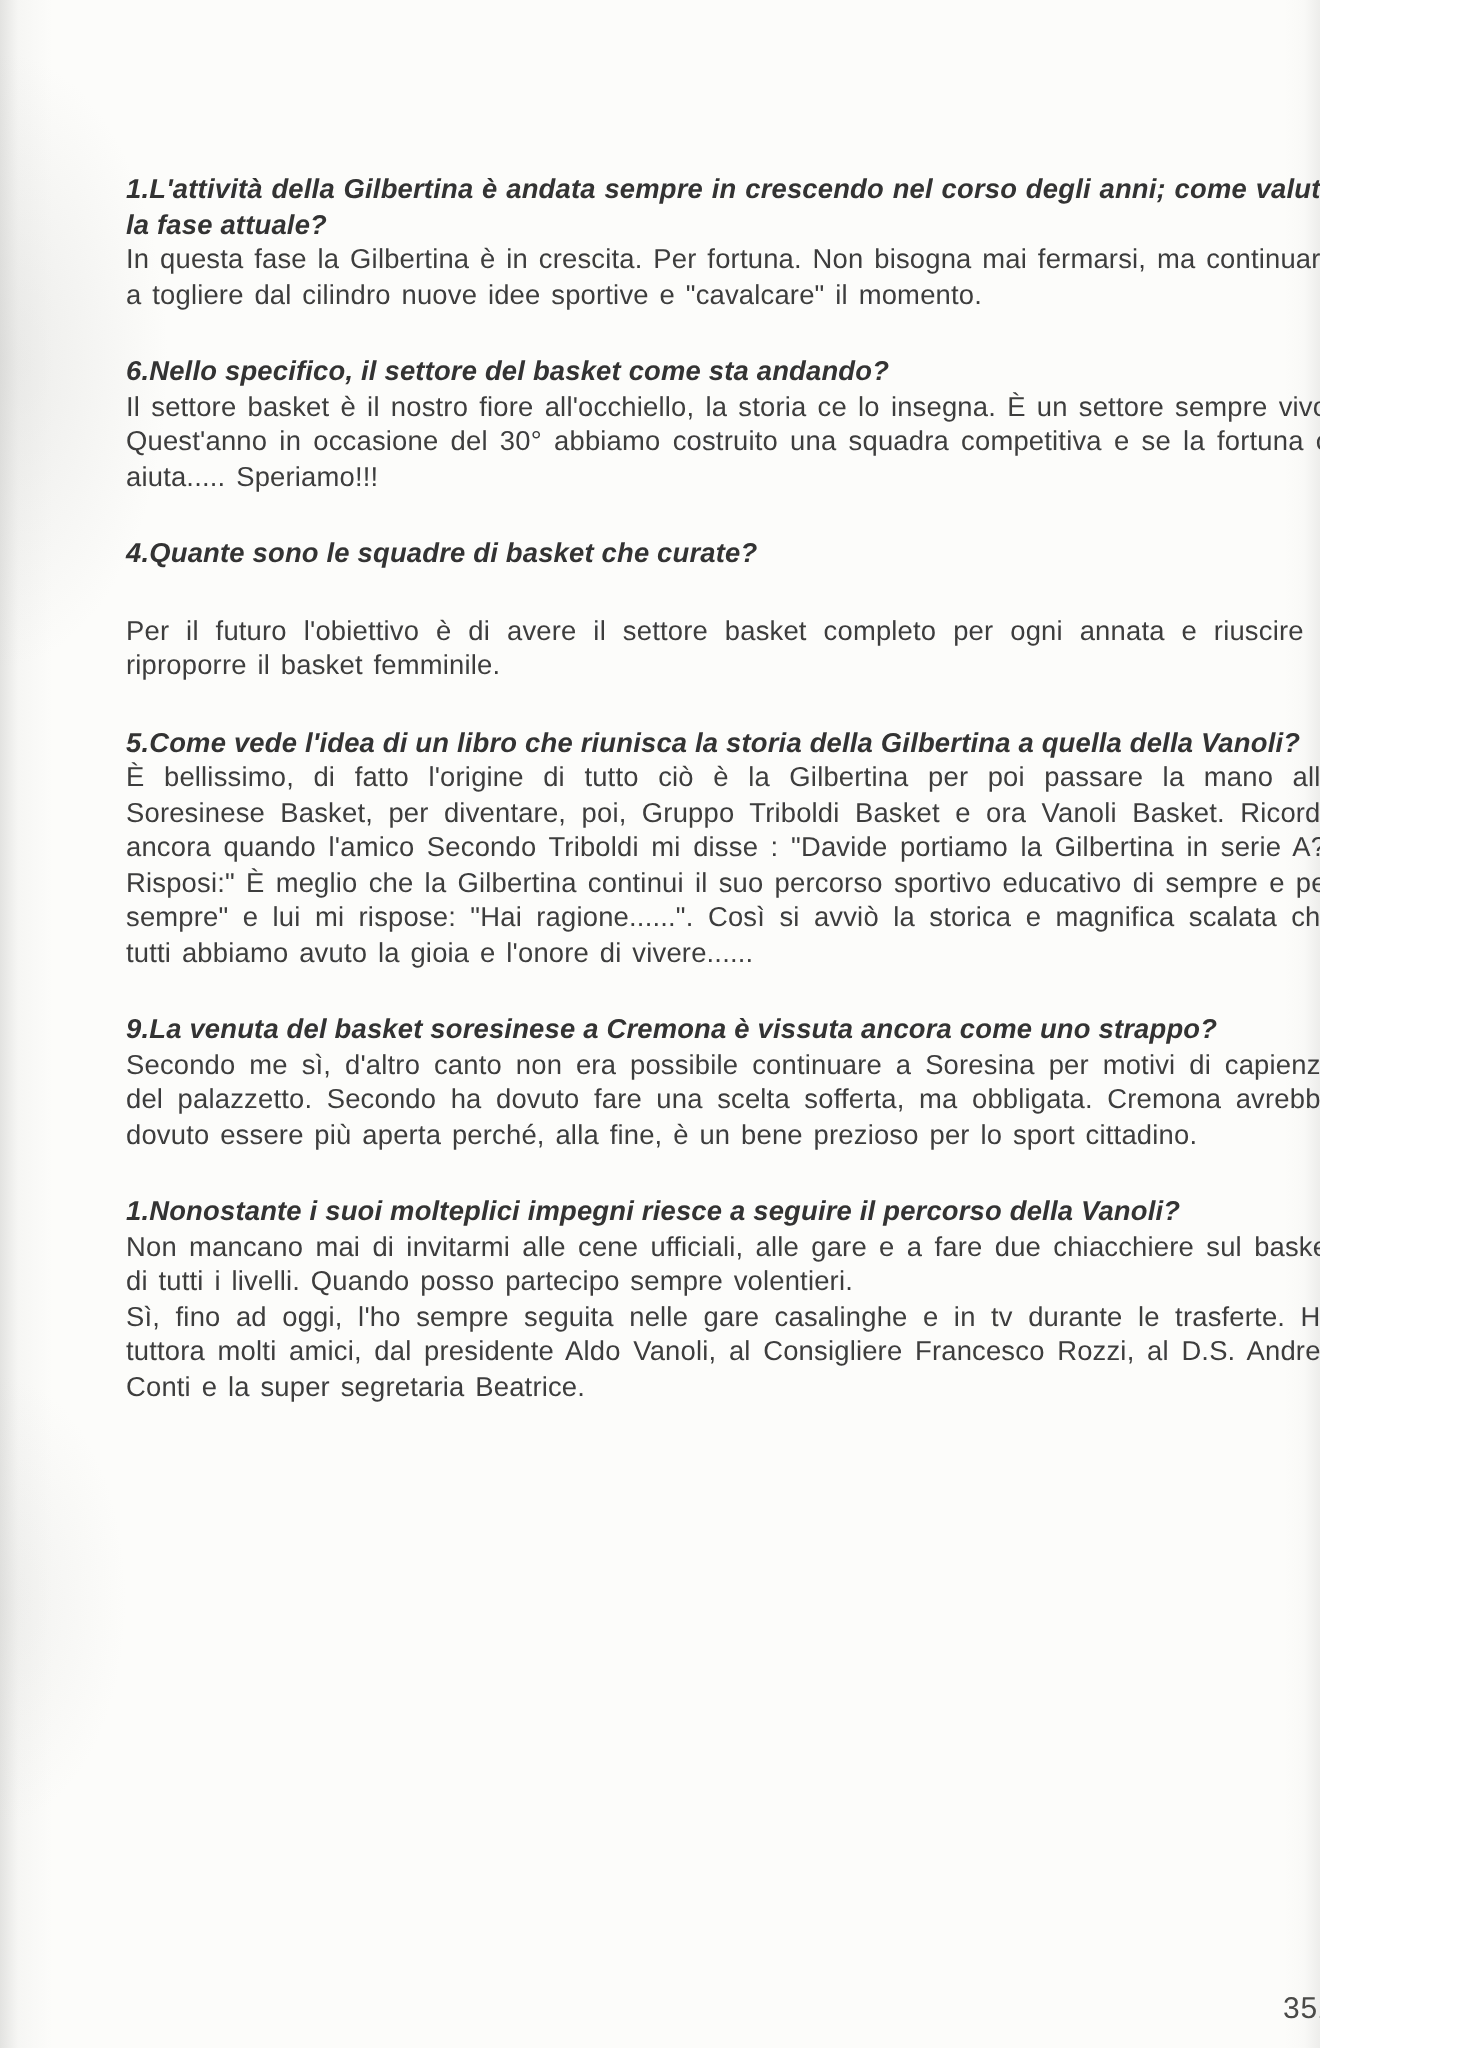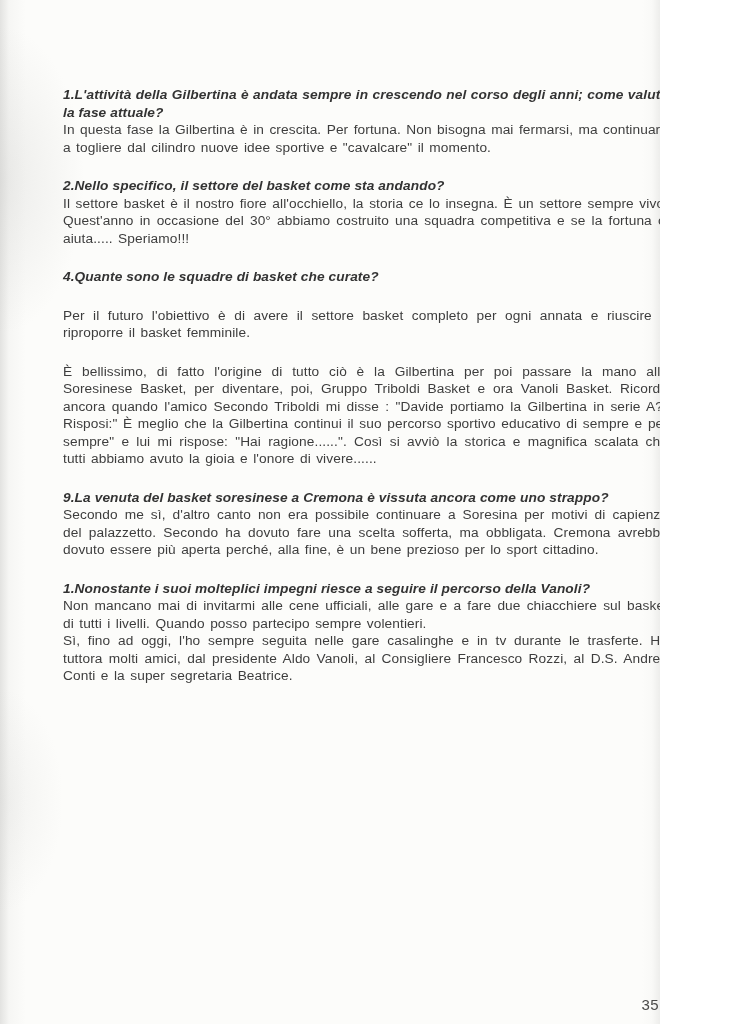--- a/index.html
+++ b/index.html
@@ -66,33 +66,34 @@
 
 <div class="scan-page">
   <div class="content">
 
     <section class="qa">
       <h2 class="q">1.L'attività della Gilbertina è andata sempre in crescendo nel corso degli anni; come valuta la fase attuale?</h2>
       <p class="a">In questa fase la Gilbertina è in crescita. Per fortuna. Non bisogna mai fermarsi, ma continuare a togliere dal cilindro nuove idee sportive e "cavalcare" il momento.</p>
     </section>
 
     <section class="qa">
-      <h2 class="q">2.Nello specifico, il settore del basket come sta andando?</h2>
+      <h2 class="q">6.Nello specifico, il settore del basket come sta andando?</h2>
       <p class="a">Il settore basket è il nostro fiore all'occhiello, la storia ce lo insegna. È un settore sempre vivo. Quest'anno in occasione del 30° abbiamo costruito una squadra competitiva e se la fortuna ci aiuta..... Speriamo!!!</p>
     </section>
 
     <section class="qa">
       <h2 class="q">4.Quante sono le squadre di basket che curate?</h2>
     </section>
 
     <section class="qa">
       <p class="a">Per il futuro l'obiettivo è di avere il settore basket completo per ogni annata e riuscire a riproporre il basket femminile.</p>
     </section>
 
     <section class="qa">
+      <h2 class="q">5.Come vede l'idea di un libro che riunisca la storia della Gilbertina a quella della Vanoli?</h2>
       <p class="a">È bellissimo, di fatto l'origine di tutto ciò è la Gilbertina per poi passare la mano alla Soresinese Basket, per diventare, poi, Gruppo Triboldi Basket e ora Vanoli Basket. Ricordo ancora quando l'amico Secondo Triboldi mi disse : "Davide portiamo la Gilbertina in serie A?" Risposi:" È meglio che la Gilbertina continui il suo percorso sportivo educativo di sempre e per sempre" e lui mi rispose: "Hai ragione......". Così si avviò la storica e magnifica scalata che tutti abbiamo avuto la gioia e l'onore di vivere......</p>
     </section>
 
     <section class="qa">
       <h2 class="q">9.La venuta del basket soresinese a Cremona è vissuta ancora come uno strappo?</h2>
       <p class="a">Secondo me sì, d'altro canto non era possibile continuare a Soresina per motivi di capienza del palazzetto. Secondo ha dovuto fare una scelta sofferta, ma obbligata. Cremona avrebbe dovuto essere più aperta perché, alla fine, è un bene prezioso per lo sport cittadino.</p>
     </section>
 
     <section class="qa">
       <h2 class="q">1.Nonostante i suoi molteplici impegni riesce a seguire il percorso della Vanoli?</h2>

